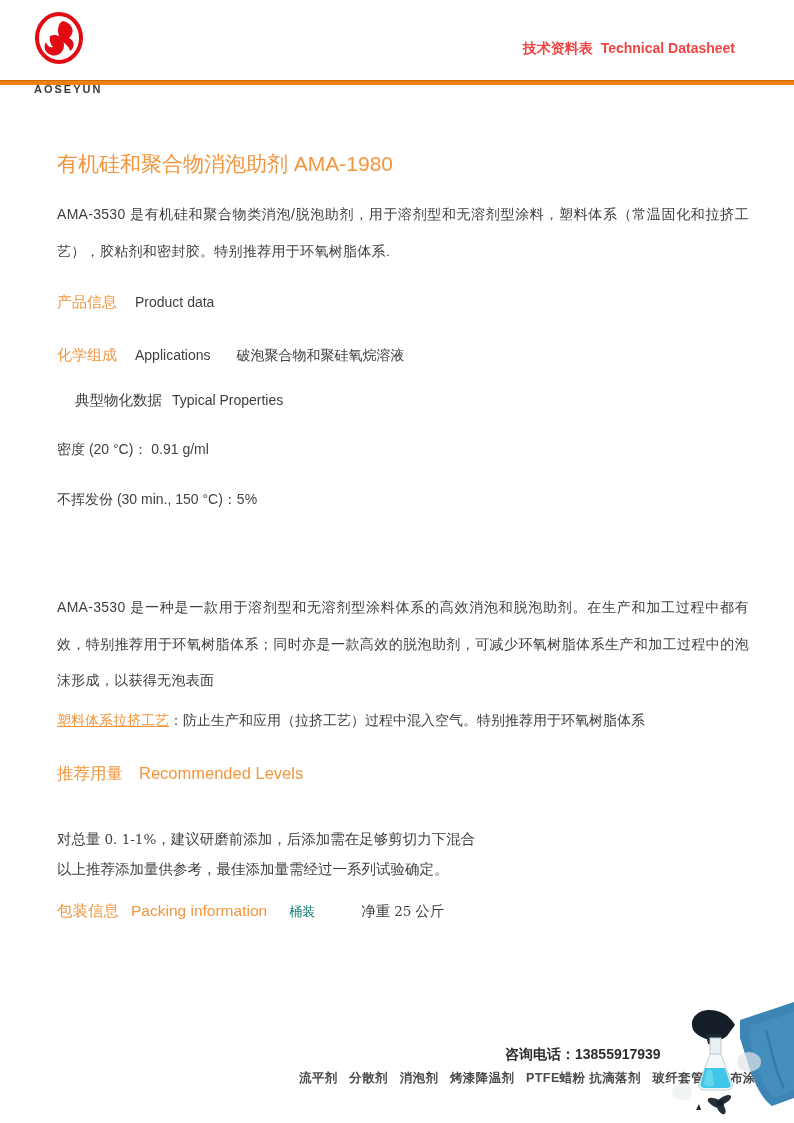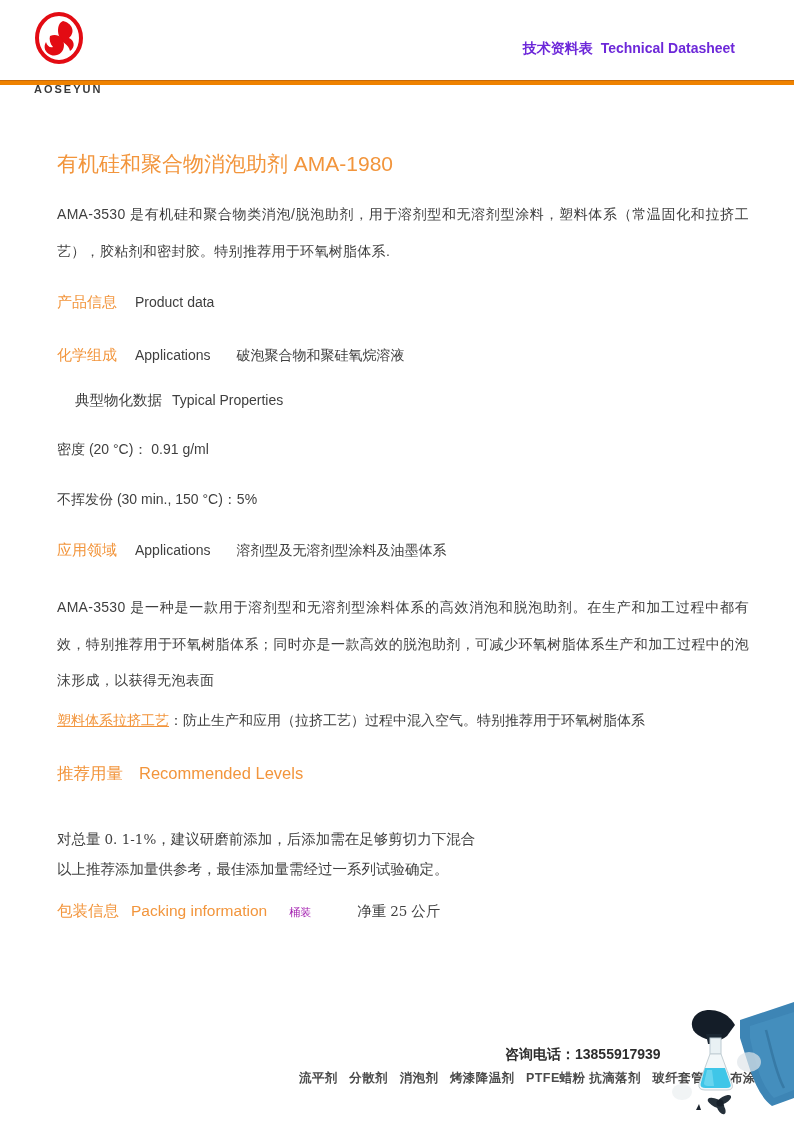--- a/index.html
+++ b/index.html
@@ -4,36 +4,36 @@
 <style>
   html,body{margin:0;padding:0;background:#888;}
   .page{
     position:relative;width:794px;height:1123px;margin:0 auto;background:#fff;
     font-family:"Liberation Sans","DejaVu Sans",sans-serif;color:#3f3f3f;overflow:hidden;
   }
   .abs{position:absolute;}
   
   .logo-wrap{left:28px;top:12px;width:110px;}
   .logo-name{font-size:11px;font-weight:bold;color:#3a3a3a;letter-spacing:2px;margin-top:1px;margin-left:6px;}
-  .hdr-right{right:59px;top:40px;font-size:14px;font-weight:bold;color:#6d28d9;white-space:nowrap;}
+  .hdr-right{right:59px;top:40px;font-size:14px;font-weight:bold;color:#ef4444;white-space:nowrap;}
   .hdr-right .en{margin-left:8px;}
   .divider{left:0;top:80px;width:794px;height:4px;background:#ef8200;border-top:1px solid #c96a08;}
   
   .title{left:57px;top:150px;font-size:21px;color:#f2953c;white-space:nowrap;}
   .para{left:57px;width:692px;font-size:14px;line-height:37px;text-align:justify;letter-spacing:.3px;}
   .line{left:57px;font-size:14px;white-space:nowrap;}
   .h-zh{color:#f2953c;font-size:15px;}
   .h-en{color:#3f3f3f;font-size:14px;margin-left:18px;}
   .h-val{color:#3f3f3f;font-size:14px;margin-left:26px;text-align:center;}
   .dark-zh{color:#3f3f3f;font-size:14.5px;}
   .orange{color:#f2953c;}
   .u-orange{color:#f2953c;text-decoration:underline;}
   .big-head{font-size:16.5px;}
   .serif-num{font-family:"DejaVu Serif","Liberation Serif",serif;font-size:13.5px;}
-  .pack-type{margin-left:22px;color:#a21caf;font-size:11px;}
+  .pack-type{margin-left:22px;color:#0f766e;font-size:13px;}
   .pack-weight{margin-left:46px;color:#3f3f3f;font-size:14.5px;}
   
   .phone{left:505px;top:1046px;font-size:14px;font-weight:bold;color:#2d2d2d;white-space:nowrap;}
   .products{left:299px;top:1070px;font-size:12.5px;font-weight:bold;color:#4a4a4a;white-space:pre;letter-spacing:.4px;}
   .illu{left:654px;top:1000px;width:140px;height:118px;}
 </style>
 </head>
 <body>
 
 <div class="page">
@@ -66,23 +66,20 @@
   </div>
 
   <div class="abs line" style="top:391px;margin-left:18px;">
     <span class="dark-zh">典型物化数据</span><span class="h-en" style="margin-left:10px;">Typical Properties</span>
   </div>
 
   <div class="abs line" style="top:441px;">密度 (20 °C)：  0.91 g/ml</div>
 
   <div class="abs line" style="top:491px;">不挥发份 (30 min., 150 °C)：5%</div>
 
-  <div class="abs line" style="top:541px;">
-    <span class="h-zh">应用领域</span><span class="h-en">Applications</span><span class="h-val">溶剂型及无溶剂型涂料及油墨体系</span>
-  </div>
 
   <div class="abs para" style="top:589px;line-height:36.5px;">AMA-3530 是一种是一款用于溶剂型和无溶剂型涂料体系的高效消泡和脱泡助剂。在生产和加工过程中都有效，特别推荐用于环氧树脂体系；同时亦是一款高效的脱泡助剂，可减少环氧树脂体系生产和加工过程中的泡沫形成，以获得无泡表面</div>
 
   <div class="abs line" style="top:712px;">
     <span class="u-orange">塑料体系拉挤工艺</span><span>：防止生产和应用（拉挤工艺）过程中混入空气。特别推荐用于环氧树脂体系</span>
   </div>
 
   <div class="abs line" style="top:763px;">
     <span class="orange big-head">推荐用量</span><span class="orange big-head" style="margin-left:16px;">Recommended Levels</span>
   </div>

